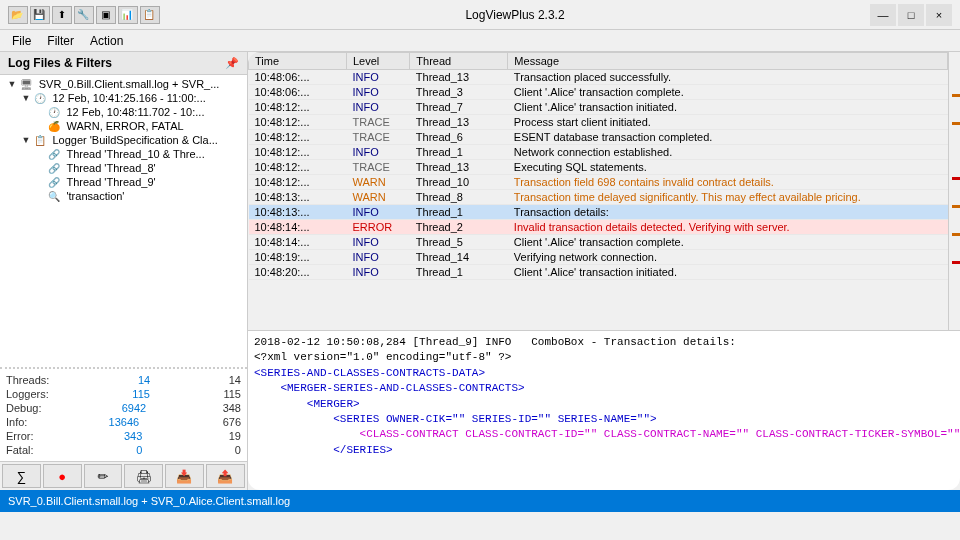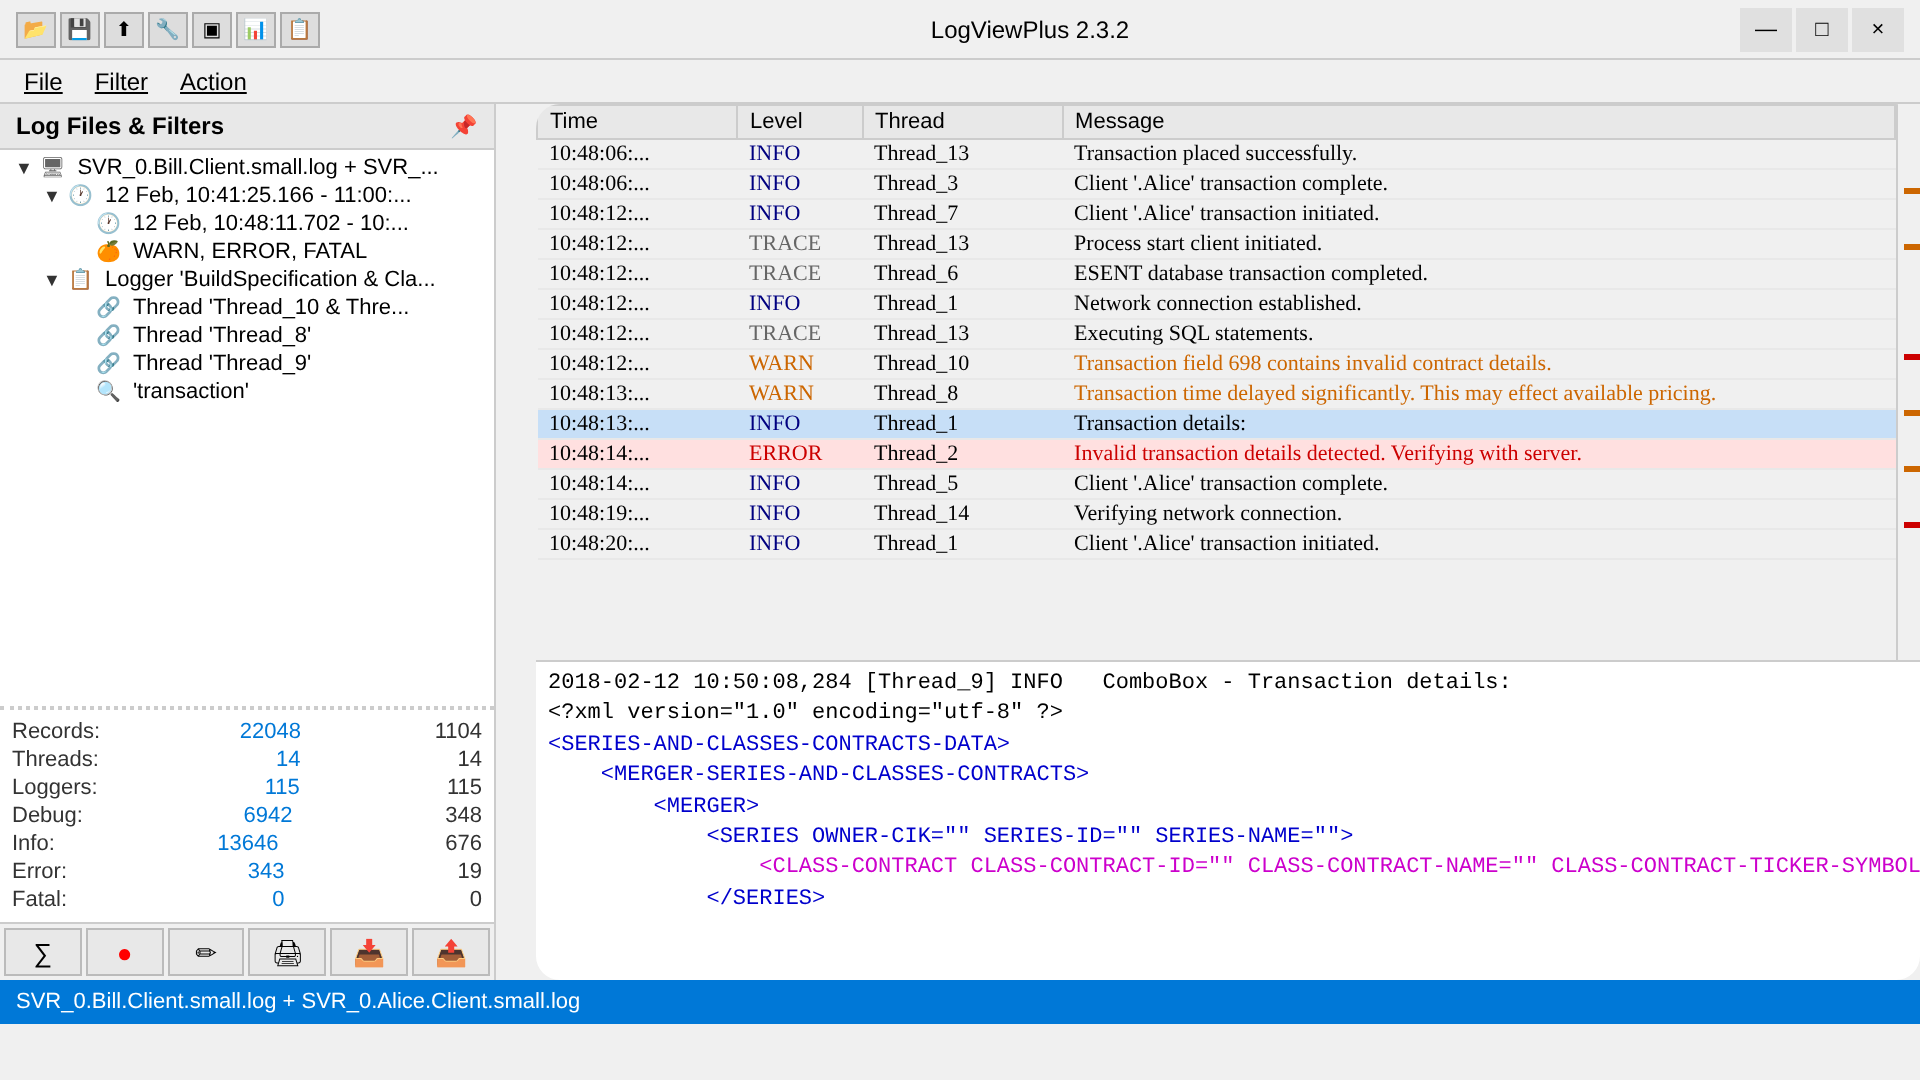--- a/index.html
+++ b/index.html
@@ -30,33 +30,31 @@
 
     
     #menubar {
       height: 22px;
       background: #f0f0f0;
       border-bottom: 1px solid #ccc;
       display: flex;
       align-items: center;
       padding: 0 4px;
       gap: 0;
-      text-decoration: underline;
     }
     .menu-item {
       padding: 2px 8px;
       cursor: pointer;
       font-size: 12px;
     }
 
     
     #main {
       display: flex;
       height: calc(540px - 30px - 28px - 22px - 22px);
-      gap: 20px;
     }
 
     
     #sidebar {
       width: 248px;
       min-width: 248px;
       background: #fff;
       border-right: 1px solid #ccc;
       display: flex;
       flex-direction: column;
@@ -157,21 +155,21 @@
     #log-table thead th {
       background: #e8e8e8;
       border: 1px solid #ccc;
       padding: 2px 6px;
       text-align: left;
       font-weight: normal;
       position: sticky;
       top: 0;
       z-index: 1;
     }
-    #log-table tbody tr { cursor: default; font-family: Liberation Serif, serif; }
+    #log-table tbody tr { cursor: default; }
     #log-table tbody td {
       border-bottom: 1px solid #e8e8e8;
       padding: 1px 6px;
       white-space: nowrap;
     }
     .row-selected { background: #c7dff7 !important; }
     .col-time { min-width: 80px; }
     .col-level { min-width: 50px; }
     .col-thread { min-width: 80px; }
     .col-msg { min-width: 300px; }
@@ -315,25 +313,20 @@
         </div>
         <div class="tree-item">
           <span style="display: inline-block; width: 28px;"></span>
           <span style="display: inline-block; width: 10px;"></span>
           <span class="tree-icon">🔍</span>
           <span style="margin-left: 3px;">'transaction'</span>
         </div>
       </div>
     <div id="sidebar-stats">
 
-    <div class="stat-row">
-    <span class="stat-label">Records:</span>
-    <span class="stat-all">22048</span>
-    <span class="stat-view">1104</span>
-  </div>
         <div class="stat-row">
     <span class="stat-label">Threads:</span>
     <span class="stat-all">14</span>
     <span class="stat-view">14</span>
   </div>
         <div class="stat-row">
     <span class="stat-label">Loggers:</span>
     <span class="stat-all">115</span>
     <span class="stat-view">115</span>
   </div>

